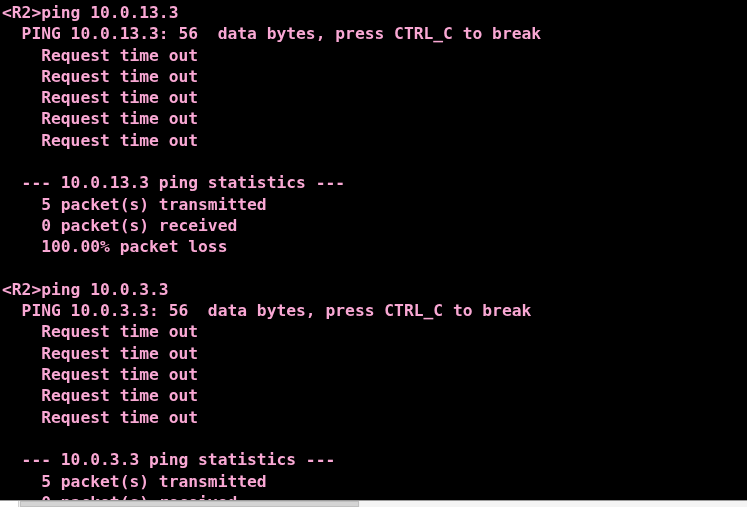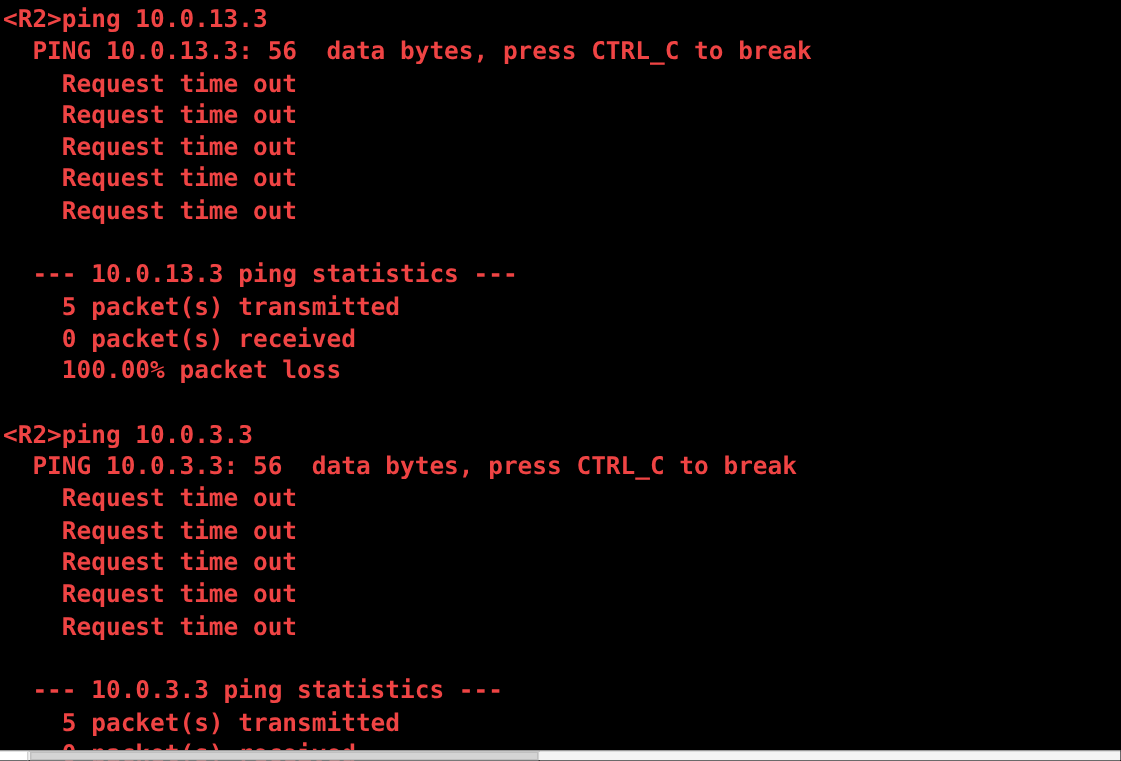--- a/index.html
+++ b/index.html
@@ -35,21 +35,21 @@
     line-height: 21.3px;
     letter-spacing: 0px;
     white-space: pre;
     font-weight: bold;
     -webkit-font-smoothing: none;
   }
   .line {
     white-space: pre;
     height: 21.3px;
     display: block;
-    color: #ef4444;
+    color: #f9a8d4;
   }
   .line.blank {
     color: transparent;
   }
   
   #hscrollbar {
     position: absolute;
     left: 0;
     bottom: 0;
     width: 747px;

